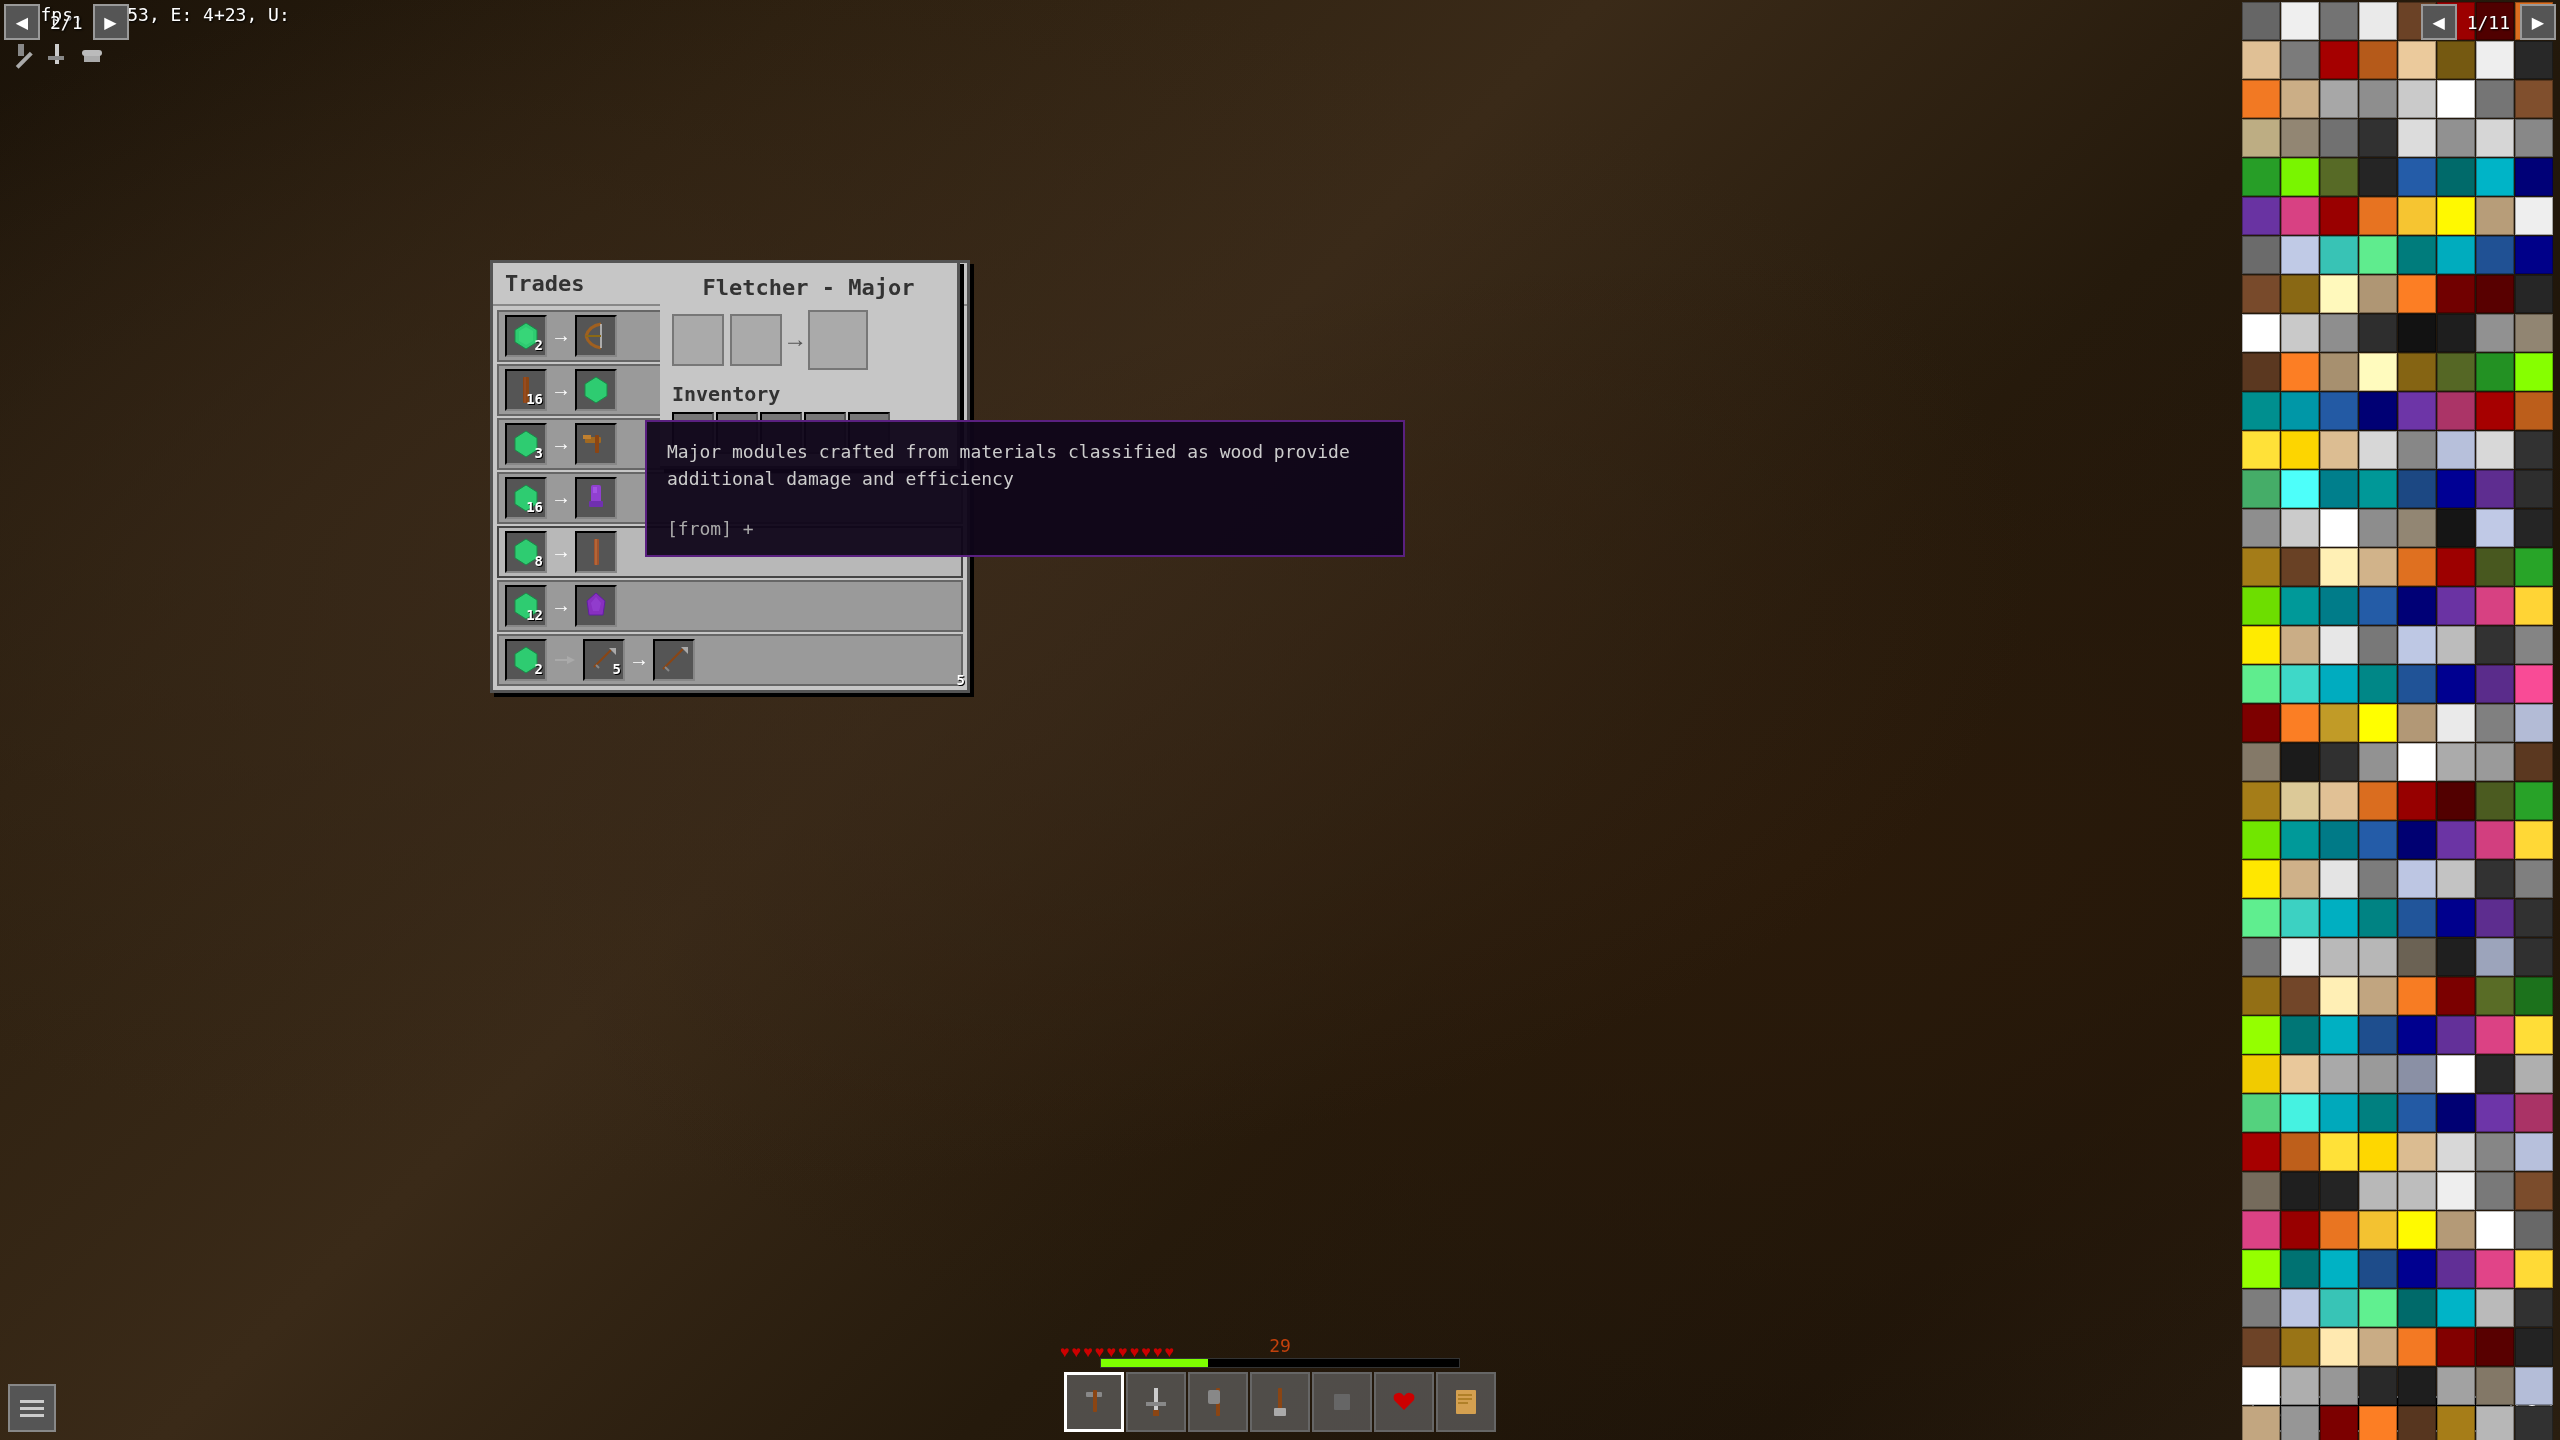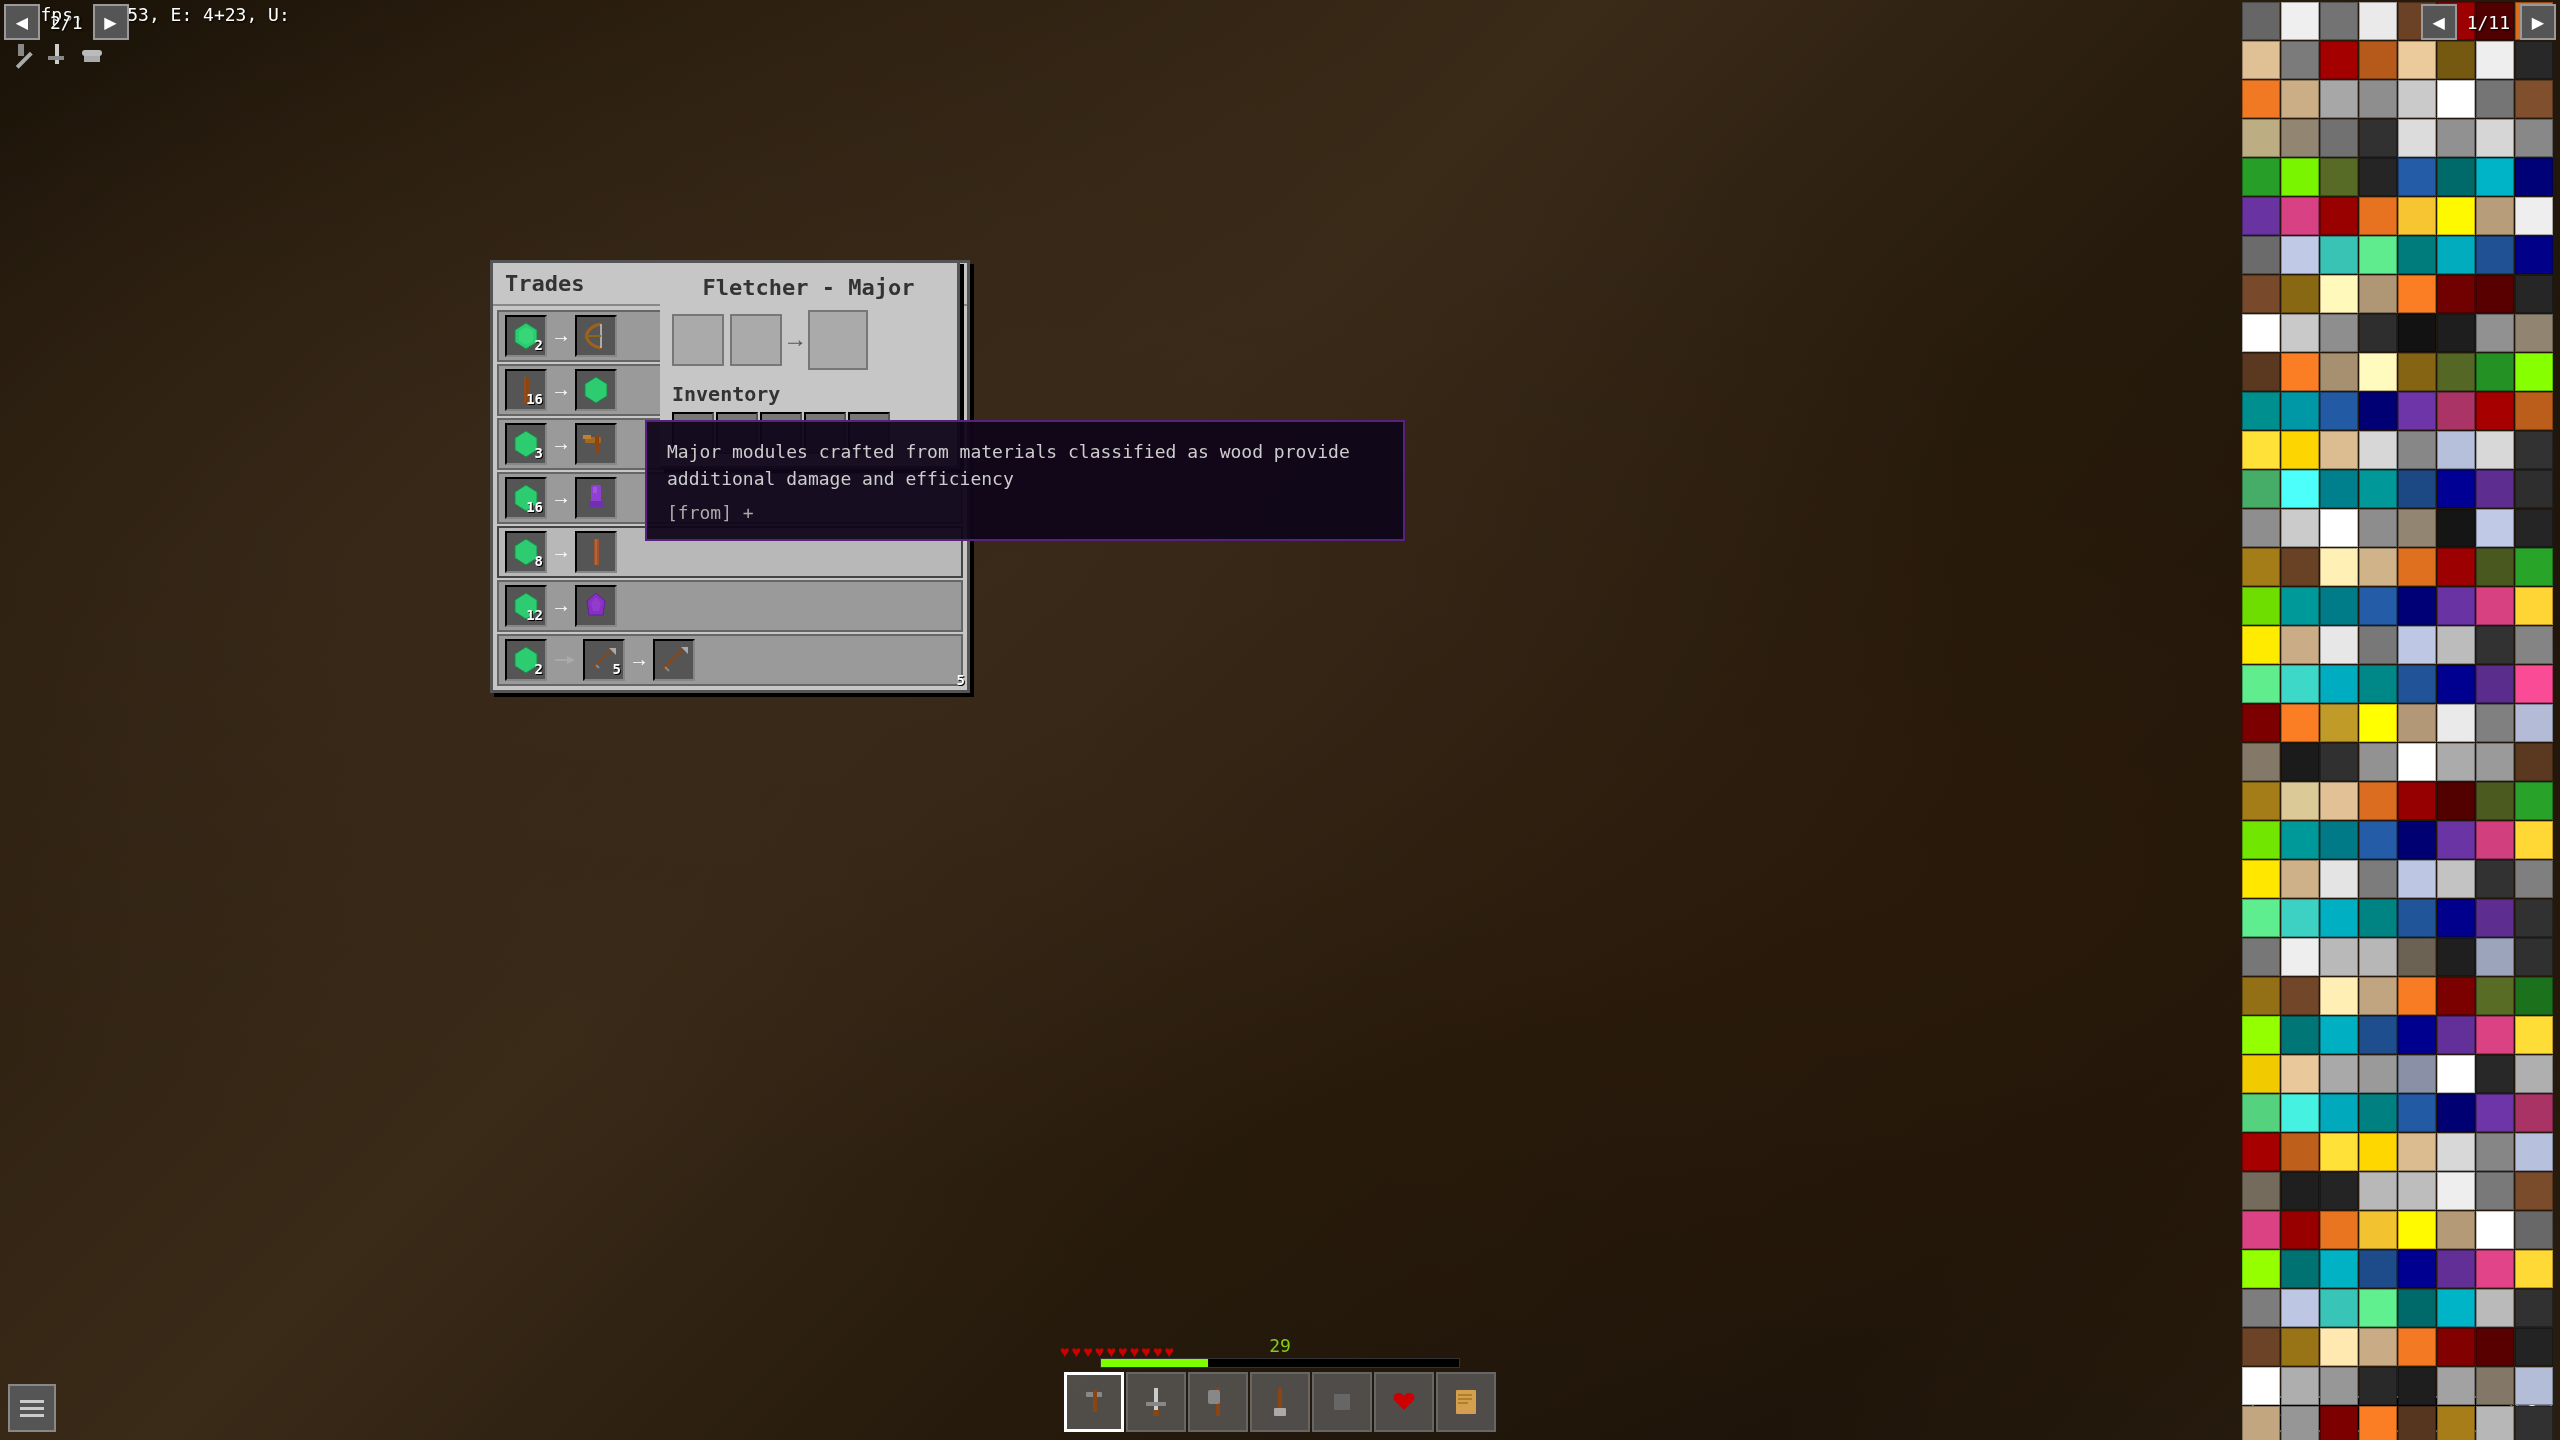--- a/index.html
+++ b/index.html
@@ -296,21 +296,21 @@
     .tooltip-effect {
       font-size: 20px;
       color: #55FF55;
       margin-bottom: 10px;
     }
 
     .tooltip-desc {
       font-size: 18px;
       color: #ccc;
       line-height: 1.5;
-      margin-bottom: 10px;
+      margin-bottom: 26px;
     }
 
     .tooltip-shift {
       font-size: 18px;
       color: #aaa;
     }
 
     
     #bottom-hud {
       position: absolute;
@@ -376,21 +376,21 @@
       height: 100%;
       background: #7eff00;
       width: 30%;
     }
 
     #level-display {
       position: absolute;
       bottom: 84px;
       left: 50%;
       transform: translateX(-50%);
-      color: #84cc16;
+      color: #c2410c;
       font-size: 18px;
       font-family: monospace;
       margin-top: 48px;
     }
 
     
     #bottom-right {
       position: absolute;
       bottom: 8px;
       right: 8px;

